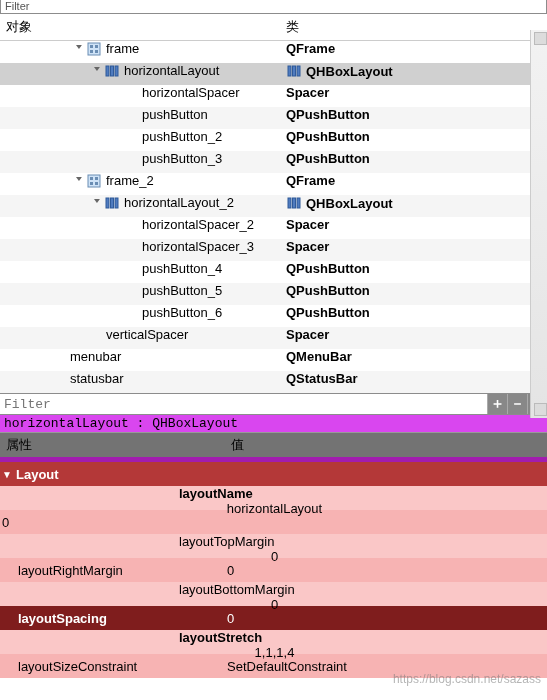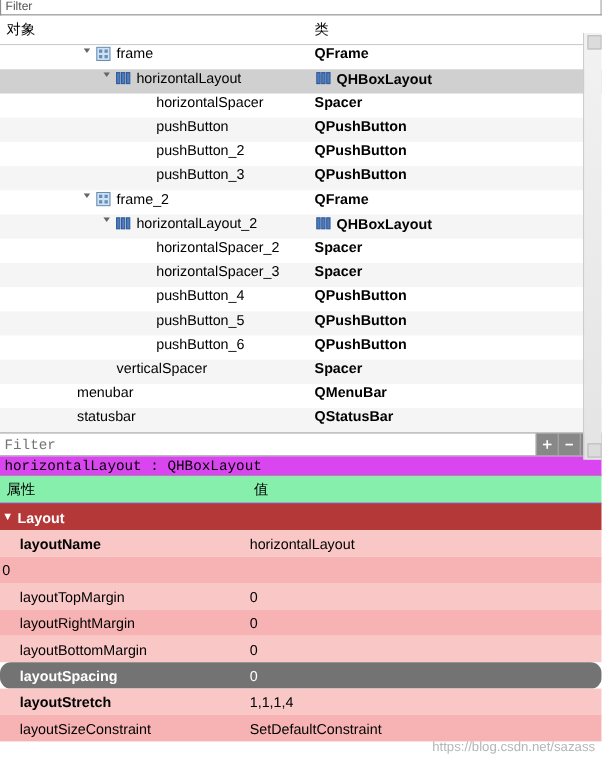--- a/index.html
+++ b/index.html
@@ -21,33 +21,33 @@
   .row { position:relative; }
   .row .cls .icon { margin-right:4px; }
   
   .filter-bar { display:flex; align-items:center; background:#fff; border:1px solid #8c8c8c; border-left:none; border-right:none; }
   .filter-input { flex:1; font-family:"Courier New",monospace; font-size:13px; padding:1px 4px; color:#808080; background:#fff; border:none; outline:none; }
   .filter-btns { display:flex; background:#888; }
   .filter-btn { width:20px; height:20px; display:flex; align-items:center; justify-content:center; color:#fff; font-weight:bold; font-size:14px; border-left:1px solid #aaa;}
   
   .crumb { font-family:"Courier New",monospace; font-size:13px; padding:1px 4px; background:#d946ef; border-bottom:1px solid #999;}
   
-  .prop-header { display:flex; background:#86efac; border-bottom:1px solid #a21caf;align-items:flex-end; }
+  .prop-header { display:flex; background:#737373; border-bottom:5px solid #a21caf;align-items:flex-end; }
   .prop-header .pcol { padding:3px 6px; }
   .pcol-n { width:225px; }
   .pcol-v { flex:1; }
   .prow { display:flex; align-items:center; height:24px; }
   .prow .pname { width:225px; padding-left:18px; }
   .prow .pval { flex:1; padding-left:2px; }
   .prow.group { background:#b43838; color:#fff; font-weight:bold; }
   .prow.group .pname { padding-left:4px; }
   .prow.group .exp2 { color:#fff; width:14px; text-align:center; font-size:10px; }
-  .prow.pinkA { background:#fac7c7; }
+  .prow.pinkA { background:#fac7c7;flex-direction:column; }
   .prow.pinkB { background:#f7b3b3; }
-  .prow.sel2 { background:#737373; color:#fff;border-radius:10px; }
+  .prow.sel2 { background:#7f1d1d; color:#fff; }
   .bold { font-weight:bold; }
   .watermark { position:absolute; right:6px; bottom:14px; color:rgba(120,120,120,0.55); font-size:12px; pointer-events:none;}
   .scrollbar-hint { position:absolute; right:0; top:16px; width:17px; height:388px; background:linear-gradient(#f2f2f2,#e4e4e4); border-left:1px solid #ccc;}
   .scrollbar-hint::before{content:"";position:absolute;top:2px;left:3px;width:11px;height:11px;background:#dcdcdc;border:1px solid #bbb;}
   .scrollbar-hint::after{content:"";position:absolute;bottom:2px;left:3px;width:11px;height:11px;background:#dcdcdc;border:1px solid #bbb;}
 </style>
 </head>
 <body>
 
 <div class="top-filter">Filter</div>

